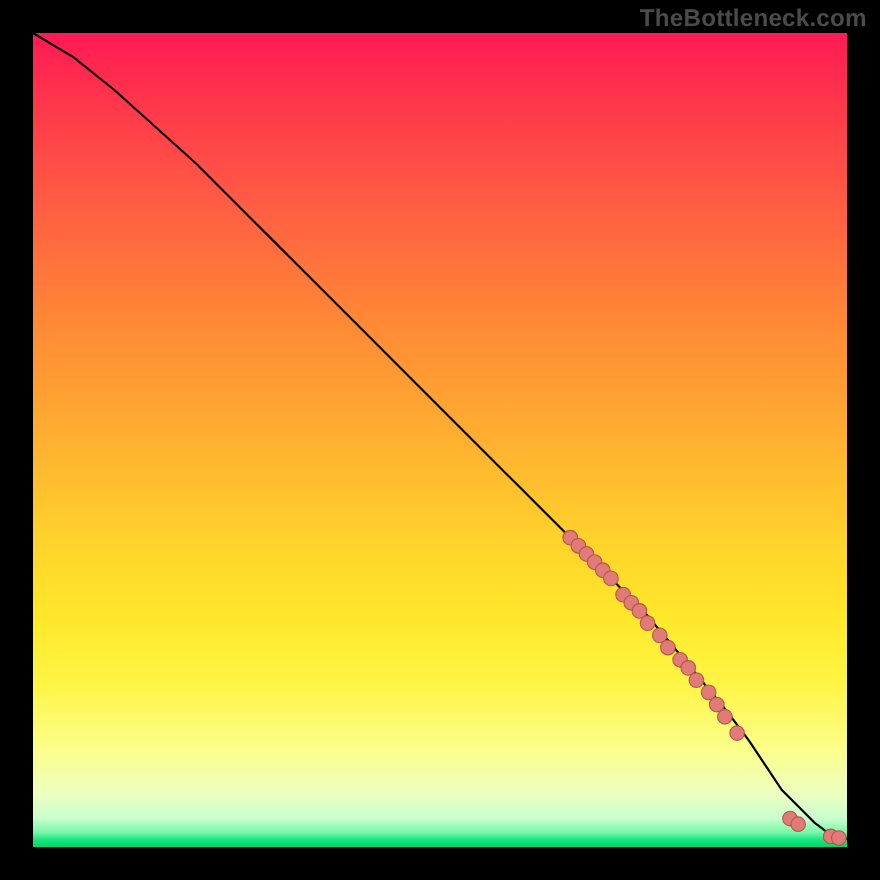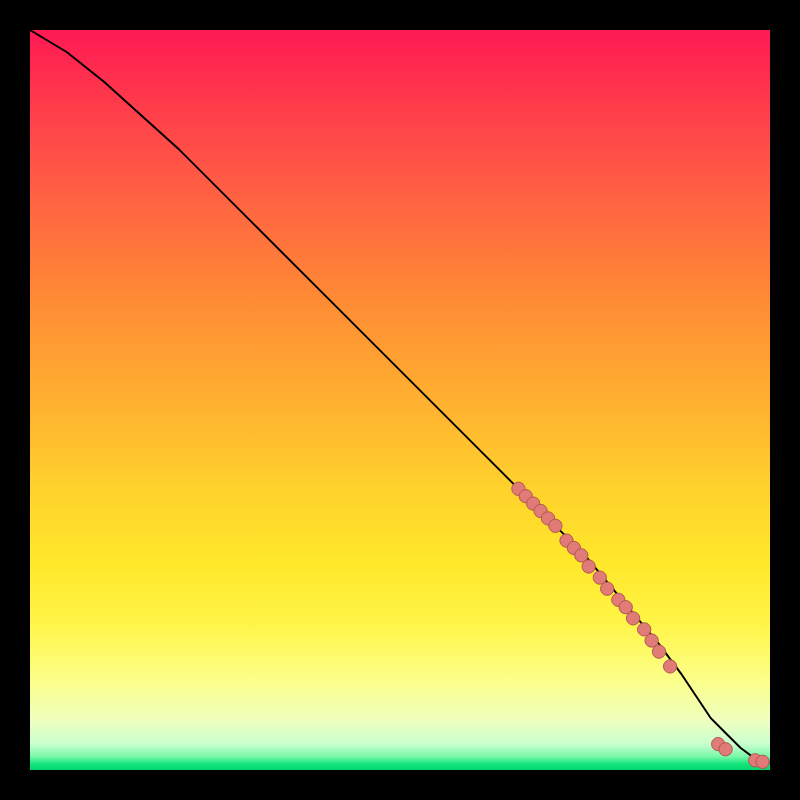--- a/index.html
+++ b/index.html
@@ -68,20 +68,21 @@
   .marker {
     fill: #e07b78;
     stroke: #b35550;
     stroke-width: 1;
   }
 </style>
 </head>
 <body>
 
 <div class="frame">
+  <div class="watermark">TheBottleneck.com</div>
   <div class="plot">
     <svg class="overlay" viewBox="0 0 740 740">
       <path id="curve-path" class="curve" d="M0.00 0.00 L37.00 22.20 L74.00 51.80 L148.00 118.40 L222.00 192.40 L296.00 266.40 L370.00 340.40 L444.00 414.40 L481.00 451.40 L518.00 488.40 L555.00 525.40 L592.00 569.80 L629.00 614.20 L651.20 643.80 L666.00 666.00 L680.80 688.20 L695.60 703.00 L710.40 717.80 L725.20 728.90 L740.00 732.60"></path>
       <g id="markers-group">
           <circle cx="488.40" cy="458.80" r="6.66" class="marker"></circle>
           <circle cx="495.80" cy="466.20" r="6.66" class="marker"></circle>
           <circle cx="503.20" cy="473.60" r="6.66" class="marker"></circle>
           <circle cx="510.60" cy="481.00" r="6.66" class="marker"></circle>
           <circle cx="518.00" cy="488.40" r="6.66" class="marker"></circle>
           <circle cx="525.40" cy="495.80" r="6.66" class="marker"></circle>

